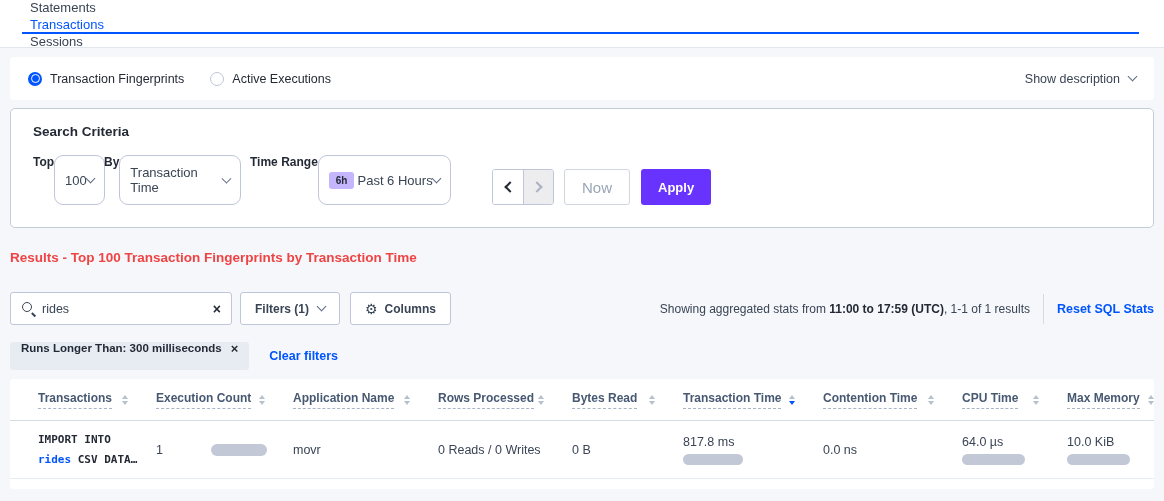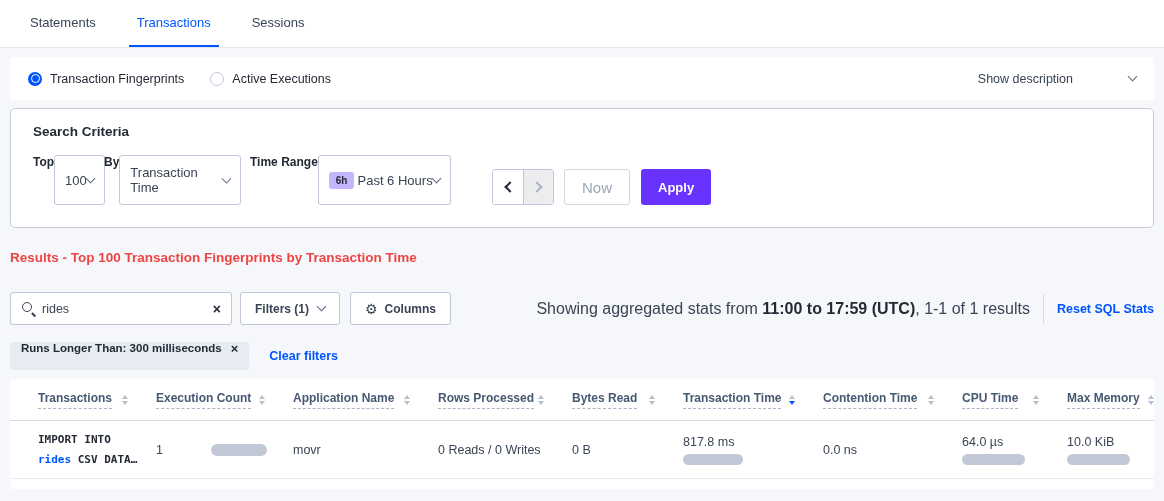--- a/index.html
+++ b/index.html
@@ -1,44 +1,44 @@
 <!DOCTYPE html>
 <html><head>
 <meta charset="utf-8">
 <style>
   * { margin:0; padding:0; box-sizing:border-box; }
   html,body { width:1164px; height:501px; overflow:hidden; }
   body { font-family:"Liberation Sans", sans-serif; background:#f5f7fa; color:#394455; }
 
   
-  .topbar { height:48px; background:#fff; border-bottom:1px solid #e2e7ee; display:flex; align-items:stretch; padding-left:22px; }
+  .topbar { height:48px; background:#fff; border-bottom:1px solid #e2e7ee; display:flex; align-items:stretch; padding-left:22px;flex-direction:column; }
   .tab { display:flex; align-items:center; padding:0 8px; margin-right:25px; font-size:13px; color:#394455; cursor:pointer; border-bottom:2px solid transparent; }
   .tab.active { color:#0055ff; border-bottom-color:#0055ff; }
 
   .content { padding:9px 10px 0; }
 
   
   .radio-card { height:43px; background:#fff; border-radius:3px; display:flex; align-items:center; padding:0 18px; margin-bottom:8px; }
   .radio-opt { display:flex; align-items:center; margin-right:26px; cursor:pointer; }
   .radio { width:14px; height:14px; border-radius:50%; margin-right:8px; position:relative; flex:none; }
   .radio.checked { background:#0055ff; }
   .radio.checked::after { content:""; position:absolute; left:2.5px; top:2.5px; right:2.5px; bottom:2.5px; border:1.5px solid #fff; border-radius:50%; }
   .radio.unchecked { background:#fff; border:1px solid #c0c6d9; }
   .radio-label { font-size:12.5px; color:#242a35; }
-  .show-desc { margin-left:auto; display:flex; align-items:center; font-size:12.5px; color:#394455; cursor:pointer;gap:47px; }
+  .show-desc { margin-left:auto; display:flex; align-items:center; font-size:12.5px; color:#394455; cursor:pointer; }
 
   .chev { width:7px; height:7px; border-right:1.5px solid #5f6c84; border-bottom:1.5px solid #5f6c84; transform:rotate(45deg); display:inline-block; margin:-4px 0 0 9px; }
 
   
   .search-card { height:120px; background:#fff; border:1px solid #c6cdd9; border-radius:5px; padding:15px 22px; }
   .sc-title { font-size:13.5px; font-weight:700; color:#242a35; margin-bottom:16px; }
   .controls { display:flex; align-items:flex-end; }
   .group { display:flex; margin-right:9px; }
   .group-label { font-size:12px; font-weight:700; color:#242a35; margin-bottom:6px; }
-  .select { height:50px; border:1px solid #c0c6d9; border-radius:3px; background:#fff; display:flex; align-items:center; padding:16px 10px; font-size:13px; color:#394455; cursor:pointer; }
+  .select { height:50px; border:1px solid #c0c6d9; border-radius:9px; background:#fff; display:flex; align-items:center; padding:16px 10px; font-size:13px; color:#394455; cursor:pointer; }
   .select .chev { margin-left:auto; }
   .badge-6h { background:#c4b5fd; border-radius:3px; font-size:10px; font-weight:700; color:#242a35; padding:3px 7px; margin-right:3px; }
   .arrow-group { display:flex; margin-left:6px; margin-right:10px; border-radius:3px; overflow:hidden; border:1px solid #c0c6d9; height:36px; }
   .arrow-btn { width:30px; height:100%; display:flex; align-items:center; justify-content:center; background:#fff; border:none; cursor:pointer; }
   .arrow-btn + .arrow-btn { border-left:1px solid #c0c6d9; background:#ededf0; }
   .chev-left { width:8px; height:8px; border-left:2px solid #242a35; border-bottom:2px solid #242a35; transform:rotate(45deg); margin-left:3px; }
   .chev-right { width:8px; height:8px; border-right:2px solid #aab3c0; border-top:2px solid #aab3c0; transform:rotate(45deg); margin-right:3px; }
   .now-btn { height:36px; padding:0 17px; background:#fff; border:1px solid #d0d5de; border-radius:3px; color:#9aa5b5; font-size:15px; margin-right:11px; cursor:pointer; font-family:inherit; }
   .apply-btn { height:36px; padding:0 17px; background:#6933ff; border:none; border-radius:3px; color:#fff; font-size:13px; font-weight:700; cursor:pointer; font-family:inherit; }
 
@@ -46,21 +46,21 @@
   .results-heading { margin-top:22px; font-size:13.5px; font-weight:700; color:#ef4444; }
   .toolbar { margin-top:27px; display:flex; align-items:center; }
   .search-box { width:222px; height:33px; border:1px solid #c0c6d9; border-radius:3px; background:#fff; display:flex; align-items:center; padding:0 10px; margin-right:8px; }
   .search-glyph { position:relative; width:15px; height:15px; flex:none; }
   .search-glyph::before { content:""; position:absolute; left:1px; top:1px; width:8px; height:8px; border:1.5px solid #394455; border-radius:50%; }
   .search-glyph::after { content:""; position:absolute; left:10.5px; top:10.5px; width:5px; height:1.5px; background:#394455; transform:rotate(45deg); transform-origin:left center; }
   .search-box input { border:none; outline:none; flex:1; font-size:12.5px; color:#394455; margin-left:6px; font-family:inherit; background:transparent; }
   .clear-x { color:#242a35; font-size:14px; font-weight:700; cursor:pointer; line-height:1; }
   .tb-btn { height:33px; background:#fff; border:1px solid #c0c6d9; border-radius:3px; font-size:12px; font-weight:700; color:#394455; display:flex; align-items:center; padding:0 14px; margin-right:10px; cursor:pointer; font-family:inherit; }
   .gear { font-size:14px; margin-right:7px; color:#394455; font-weight:400; }
-  .stats { margin-left:auto; font-size:16px; color:#394455; white-space:nowrap; }
+  .stats { margin-left:auto; font-size:12px; color:#394455; white-space:nowrap; }
   .stats b { color:#242a35; }
   .vdiv { width:1px; height:30px; background:#d6dbe2; margin:0 13px; }
   .reset-link { font-size:12.5px; font-weight:600; color:#0055ff; cursor:pointer; white-space:nowrap; }
 
   .filter-row { margin-top:17px; display:flex; align-items:center; }
   .pill { background:#e7ecf3; border-radius:3px; height:28px; display:flex; align-items:flex-start; padding:0 11px; font-size:11.5px; font-weight:600; color:#242a35; }
   .pill-x { margin-left:9px; font-size:13px; font-weight:700; cursor:pointer; line-height:1; }
   .clear-filters { margin-left:20px; font-size:12.5px; font-weight:700; color:#0055ff; cursor:pointer; }
 
   

